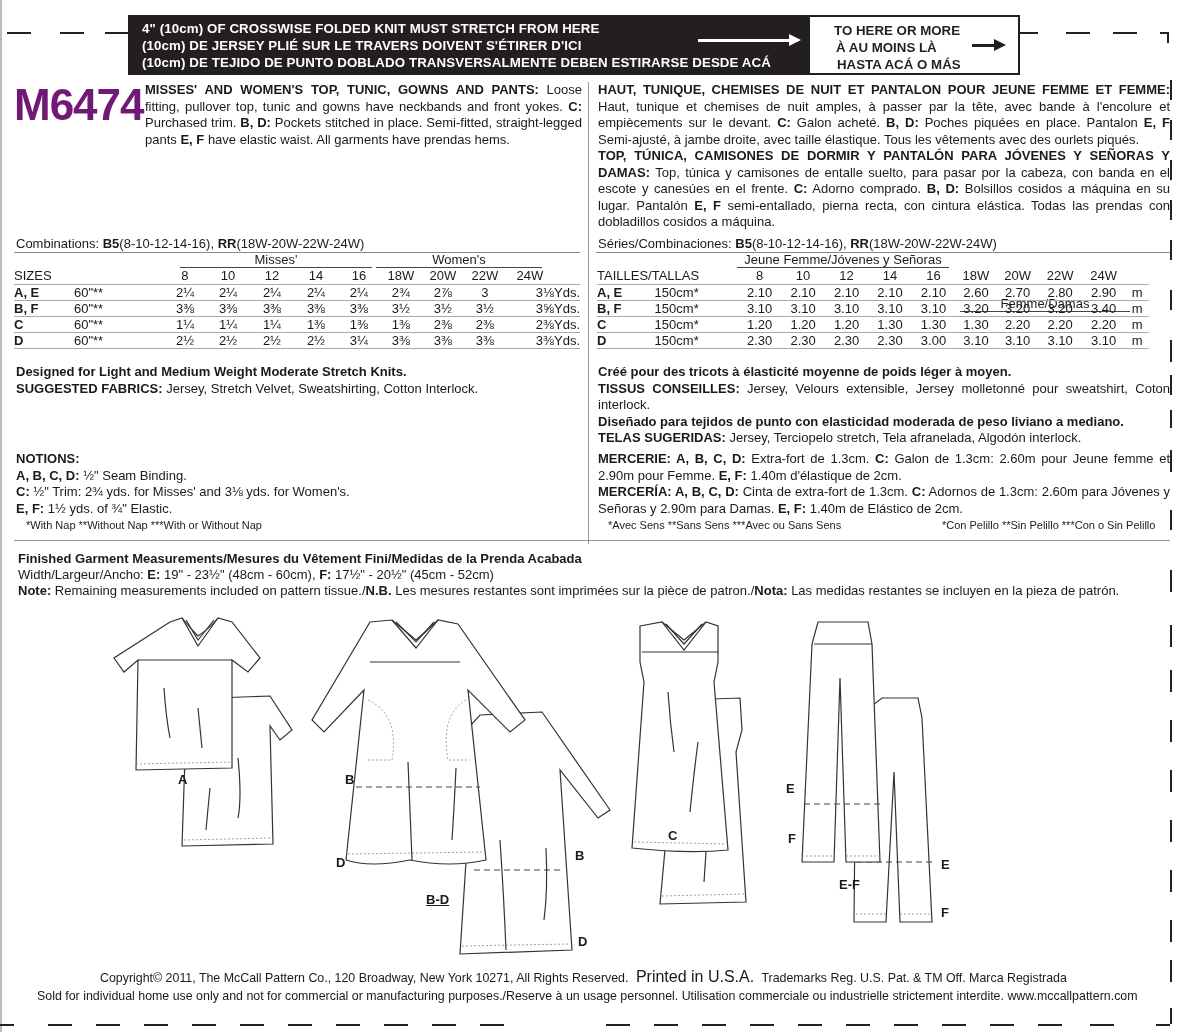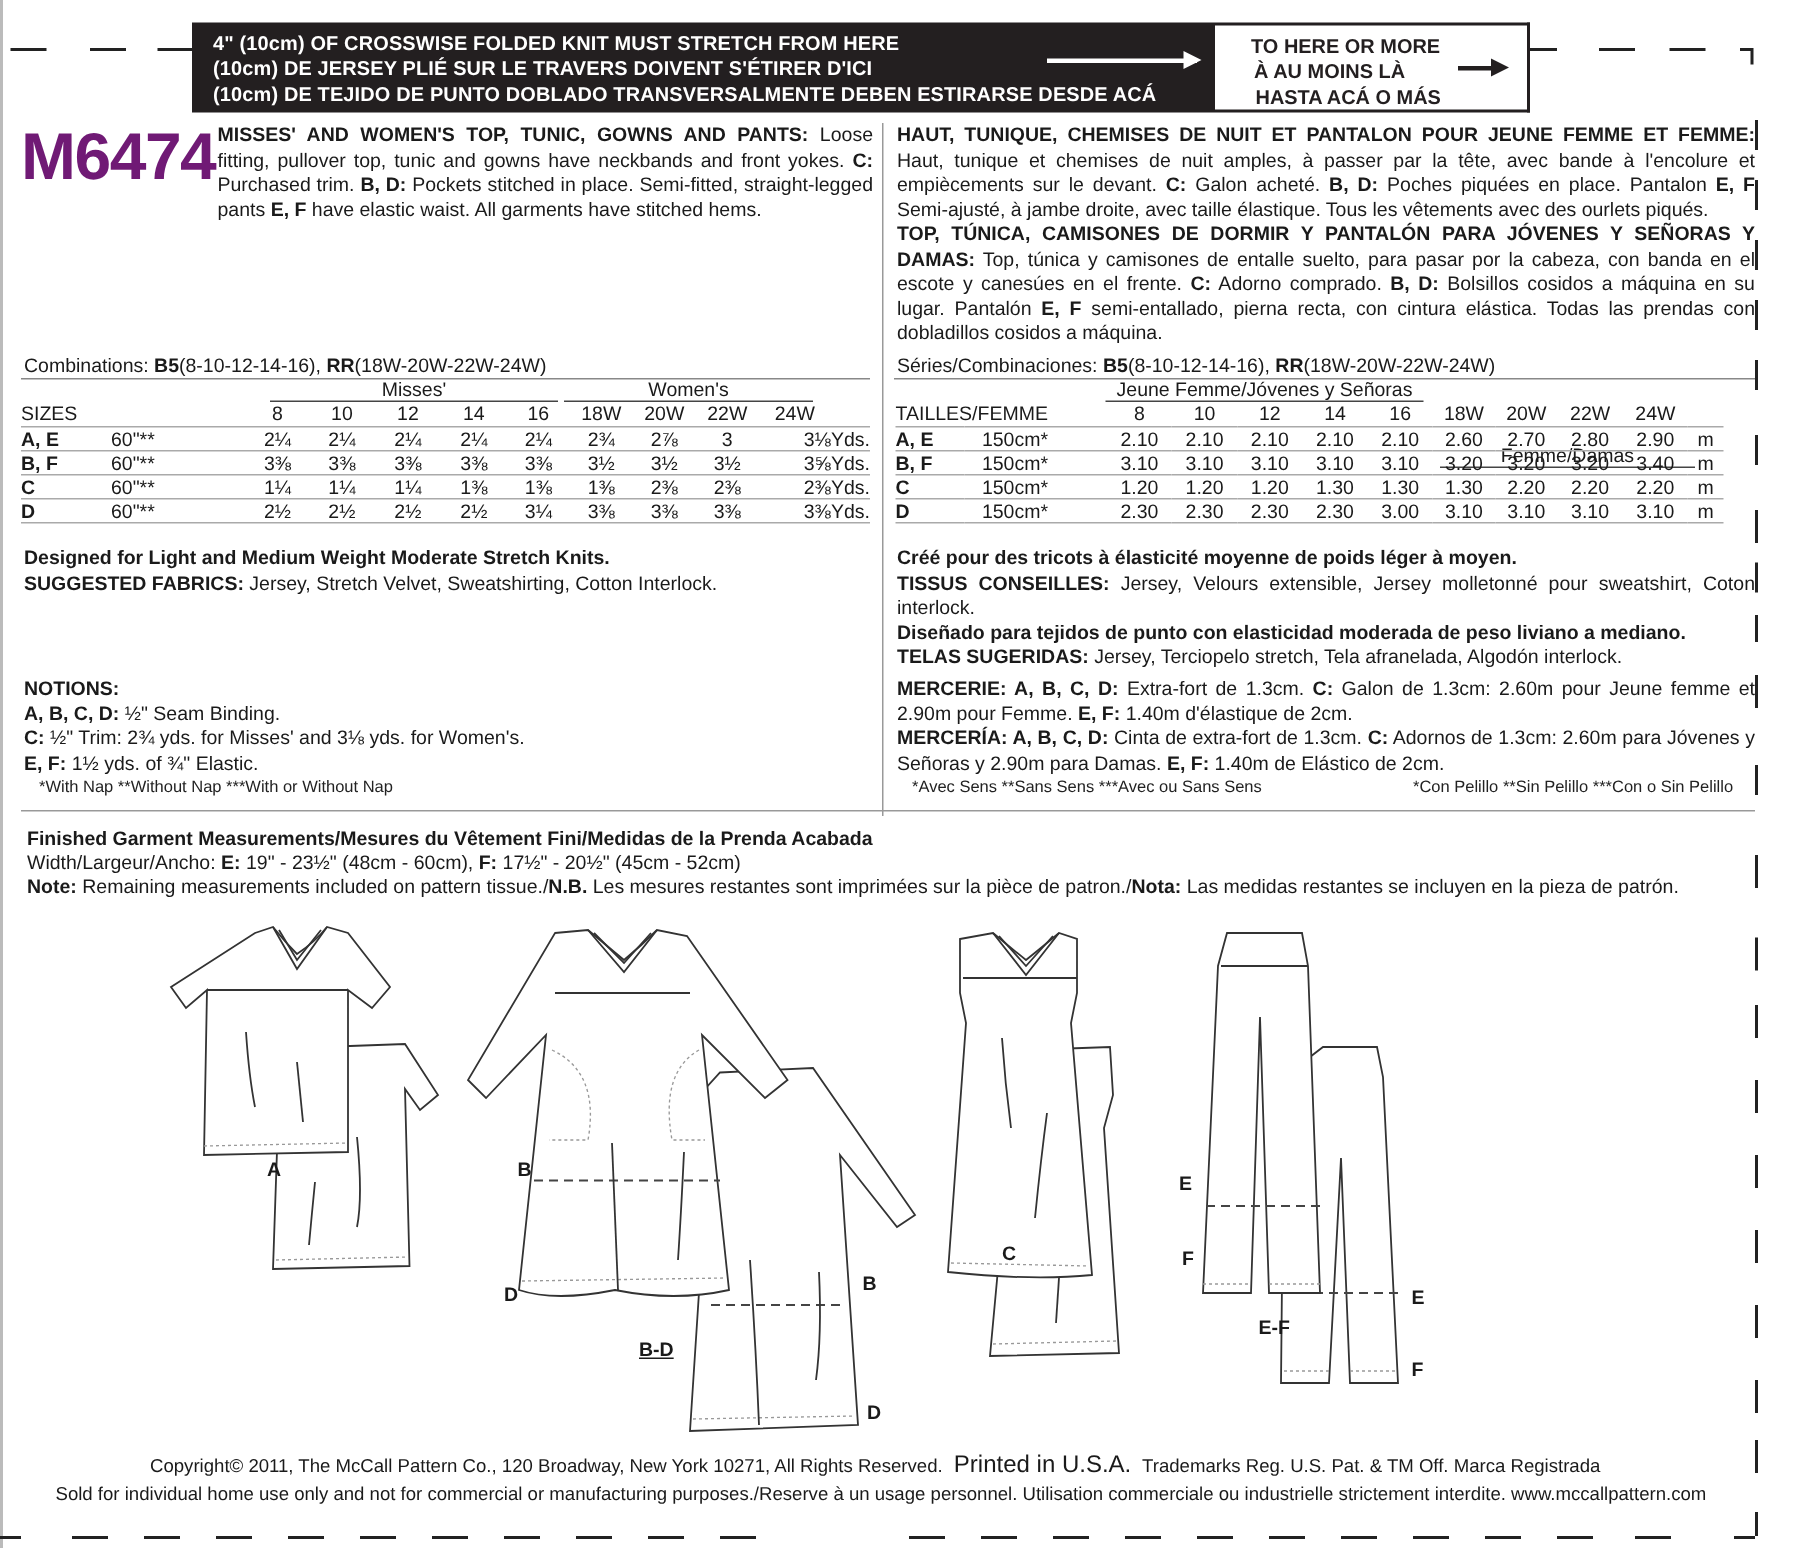--- a/index.html
+++ b/index.html
@@ -130,21 +130,21 @@
 <div class="gauge-white">
   <div>TO HERE OR MORE</div>
   <div style="padding-left:2px">À AU MOINS LÀ</div>
   <div style="padding-left:3px">HASTA ACÁ O MÁS</div>
 </div>
 <div class="gauge-arrow2"></div>
 
 <div class="pattern-no">M6474</div>
 
 <div class="desc" style="left:145px;top:82px;width:437px;">
-  <span class="hd">MISSES' AND WOMEN'S TOP, TUNIC, GOWNS AND PANTS:</span><span> Loose fitting, pullover top, tunic and gowns have neckbands and front yokes. </span><b>C:</b><span> Purchased trim. </span><b>B, D:</b><span> Pockets stitched in place. Semi-fitted, straight-legged pants </span><b>E, F</b><span> have elastic waist. All garments have stitched hems.</span>
+  <span class="hd">MISSES' AND WOMEN'S TOP, TUNIC, GOWNS AND PANTS:</span><span> Loose fitting, pullover top, tunic and gowns have neckbands and front yokes. </span><b>C:</b><span> Purchased trim. </span><b>B, D:</b><span> Pockets stitched in place. Semi-fitted, straight-legged pants </span><b>E, F</b><span> have elastic waist. All garments have prendas hems.</span>
 </div>
 
 <div class="vrule"></div>
 
 <div class="desc" style="left:598px;top:82px;width:572px;">
   <span class="hd">HAUT, TUNIQUE, CHEMISES DE NUIT ET PANTALON POUR JEUNE FEMME ET FEMME:</span><span> Haut, tunique et chemises de nuit amples, à passer par la tête, avec bande à l'encolure et empiècements sur le devant. </span><b>C:</b><span> Galon acheté. </span><b>B, D:</b><span> Poches piquées en place. Pantalon </span><b>E, F</b><span> Semi-ajusté, à jambe droite, avec taille élastique. Tous les vêtements avec des ourlets piqués.</span>
 </div>
 <div class="desc" style="left:598px;top:148px;width:572px;">
   <span class="hd">TOP, TÚNICA, CAMISONES DE DORMIR Y PANTALÓN PARA JÓVENES Y SEÑORAS Y DAMAS:</span><span> Top, túnica y camisones de entalle suelto, para pasar por la cabeza, con banda en el escote y canesúes en el frente. </span><b>C:</b><span> Adorno comprado. </span><b>B, D:</b><span> Bolsillos cosidos a máquina en su lugar. Pantalón </span><b>E, F</b><span> semi-entallado, pierna recta, con cintura elástica. Todas las prendas con dobladillos cosidos a máquina.</span>
 </div>
@@ -266,21 +266,21 @@
       <col style="width:44px">
       <col style="width:44px">
       <col style="width:42px">
       <col style="width:42px">
       <col style="width:44px">
       <col style="width:44px">
       <col style="width:24px">
   </colgroup>
   <tbody>
       <tr>
-    <td colspan="2">TAILLES/FEMME</td>
+    <td colspan="2">TAILLES/TALLAS</td>
     <td class="c">8</td>
     <td class="c">10</td>
     <td class="c">12</td>
     <td class="c">14</td>
     <td class="c">16</td>
     <td class="c">18W</td>
     <td class="c">20W</td>
     <td class="c">22W</td>
     <td class="c">24W</td>
     <td></td>

